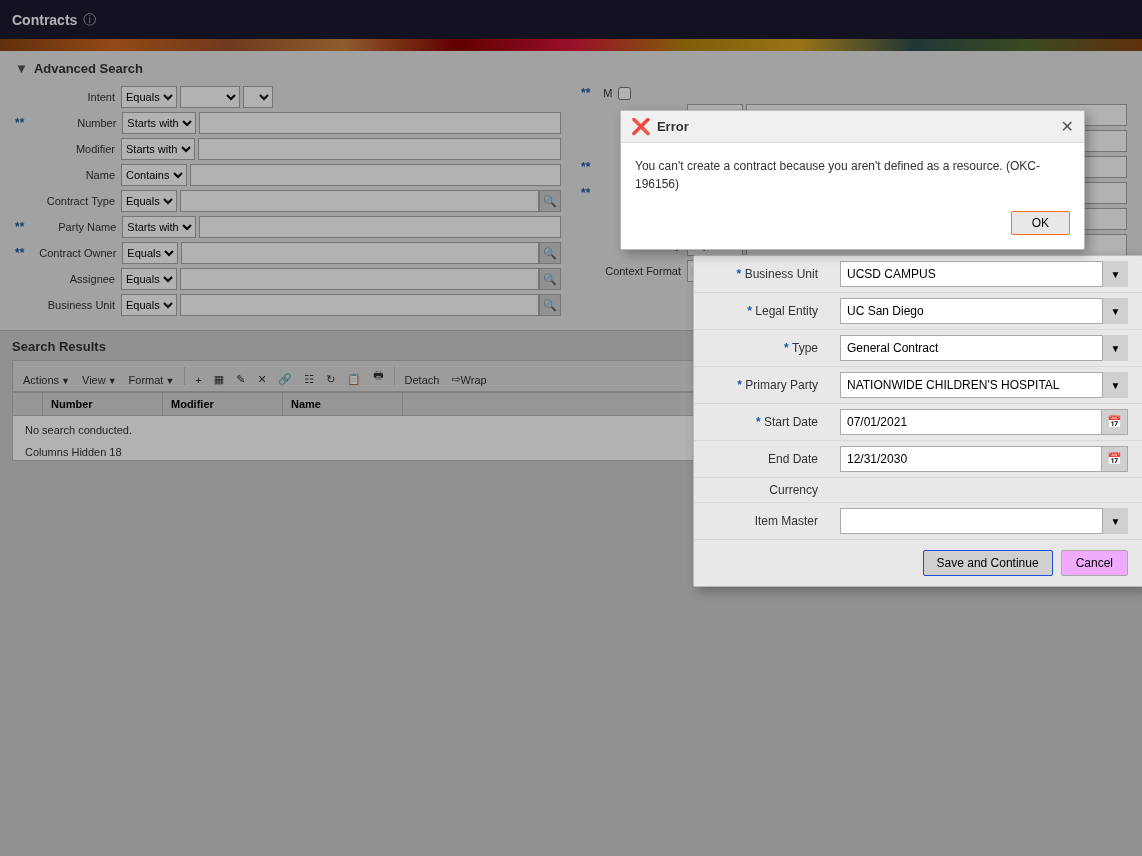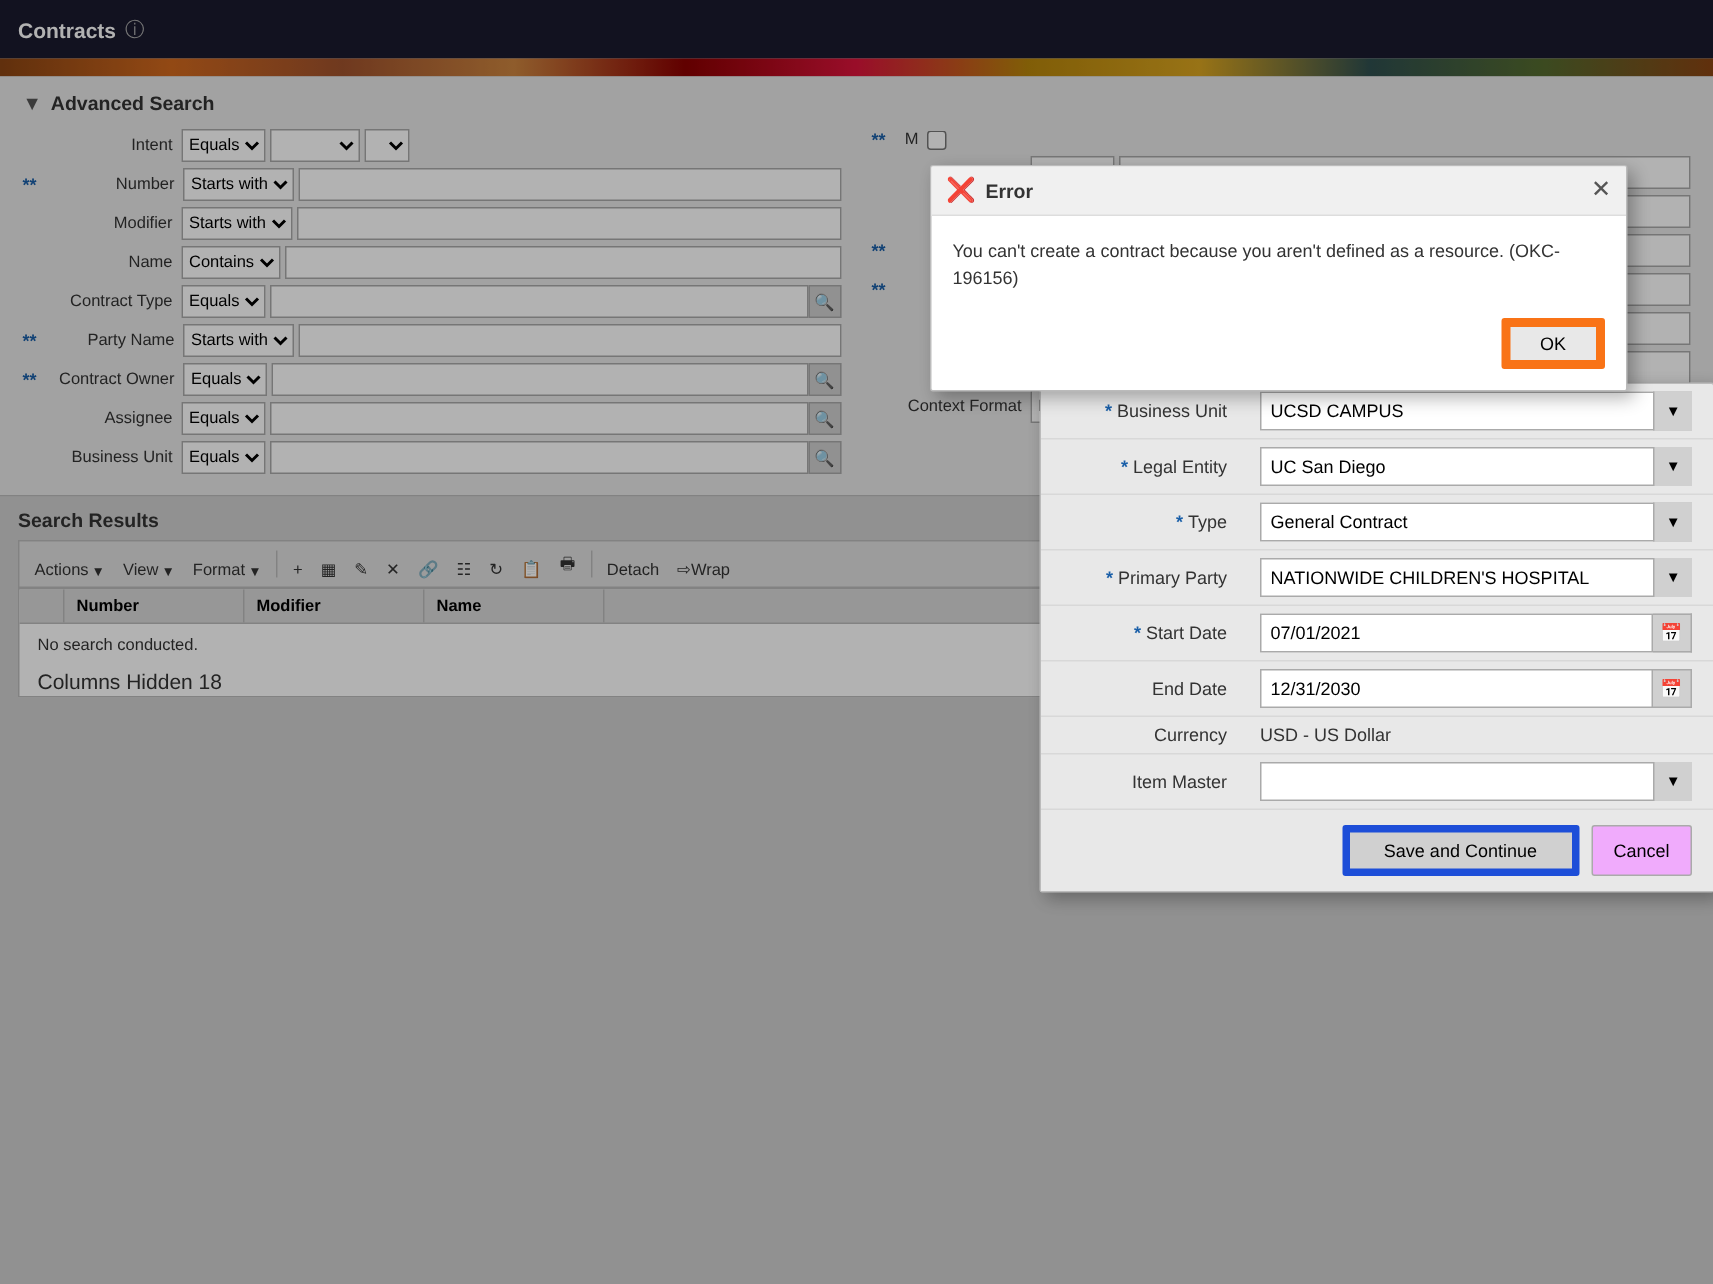--- a/index.html
+++ b/index.html
@@ -157,21 +157,21 @@
       border-right: 1px solid #bbb;
       min-width: 120px;
     }
     .no-search-text {
       padding: 8px 12px;
       font-size: 11px;
       color: #333;
     }
     .columns-hidden {
       padding: 2px 12px;
-      font-size: 14px;
+      font-size: 11px;
       color: #333;
     }
 
     
     .overlay {
       position: fixed;
       top: 0; left: 0; right: 0; bottom: 0;
       background: rgba(0,0,0,0.3);
       z-index: 100;
     }
@@ -222,21 +222,21 @@
       color: #333;
       line-height: 1.5;
     }
     .error-actions {
       display: flex;
       justify-content: flex-end;
       padding: 8px 14px 14px 14px;
     }
     .ok-btn {
       background: #e8e8e8;
-      border: 6px solid #f97316;
+      border: 1px solid #f97316;
       padding: 4px 20px;
       cursor: pointer;
       font-size: 12px;
       border-radius: 2px;
     }
 
     
     .create-contract-dialog {
       position: fixed;
       top: 255px;
@@ -327,22 +327,22 @@
     }
     .dialog-footer {
       display: flex;
       justify-content: flex-end;
       gap: 8px;
       padding: 10px 14px;
       background: #e8e8e8;
     }
     .save-continue-btn {
       background: #d0d0d0;
-      border: 5px solid #1d4ed8;
-      padding: 5px 23px;
+      border: 1px solid #1d4ed8;
+      padding: 5px 13px;
       cursor: pointer;
       font-size: 12px;
       border-radius: 2px;
     }
     .cancel-btn {
       background: #f0abfc;
       border: 1px solid #aaa;
       padding: 5px 14px;
       cursor: pointer;
       font-size: 12px;
@@ -679,23 +679,20 @@
     <div class="form-field">
       <div class="form-date-wrapper">
         <input type="text" class="form-date-input" value="12/31/2030" style="">
         <div class="form-date-icon">📅</div>
       </div>
     </div>
   </div>
 
   <div class="form-row">
     <span class="form-label">Currency</span>
-    <div class="form-field">
-      <span class="form-static">USD - US Dollar</span>
-    </div>
   </div>
 
   <div class="form-row">
     <span class="form-label">Item Master</span>
     <div class="form-field">
       <div class="form-select-wrapper">
         <select class="form-select-box">
           <option value=""></option>
         </select>
         <div class="form-select-arrow">▼</div>

